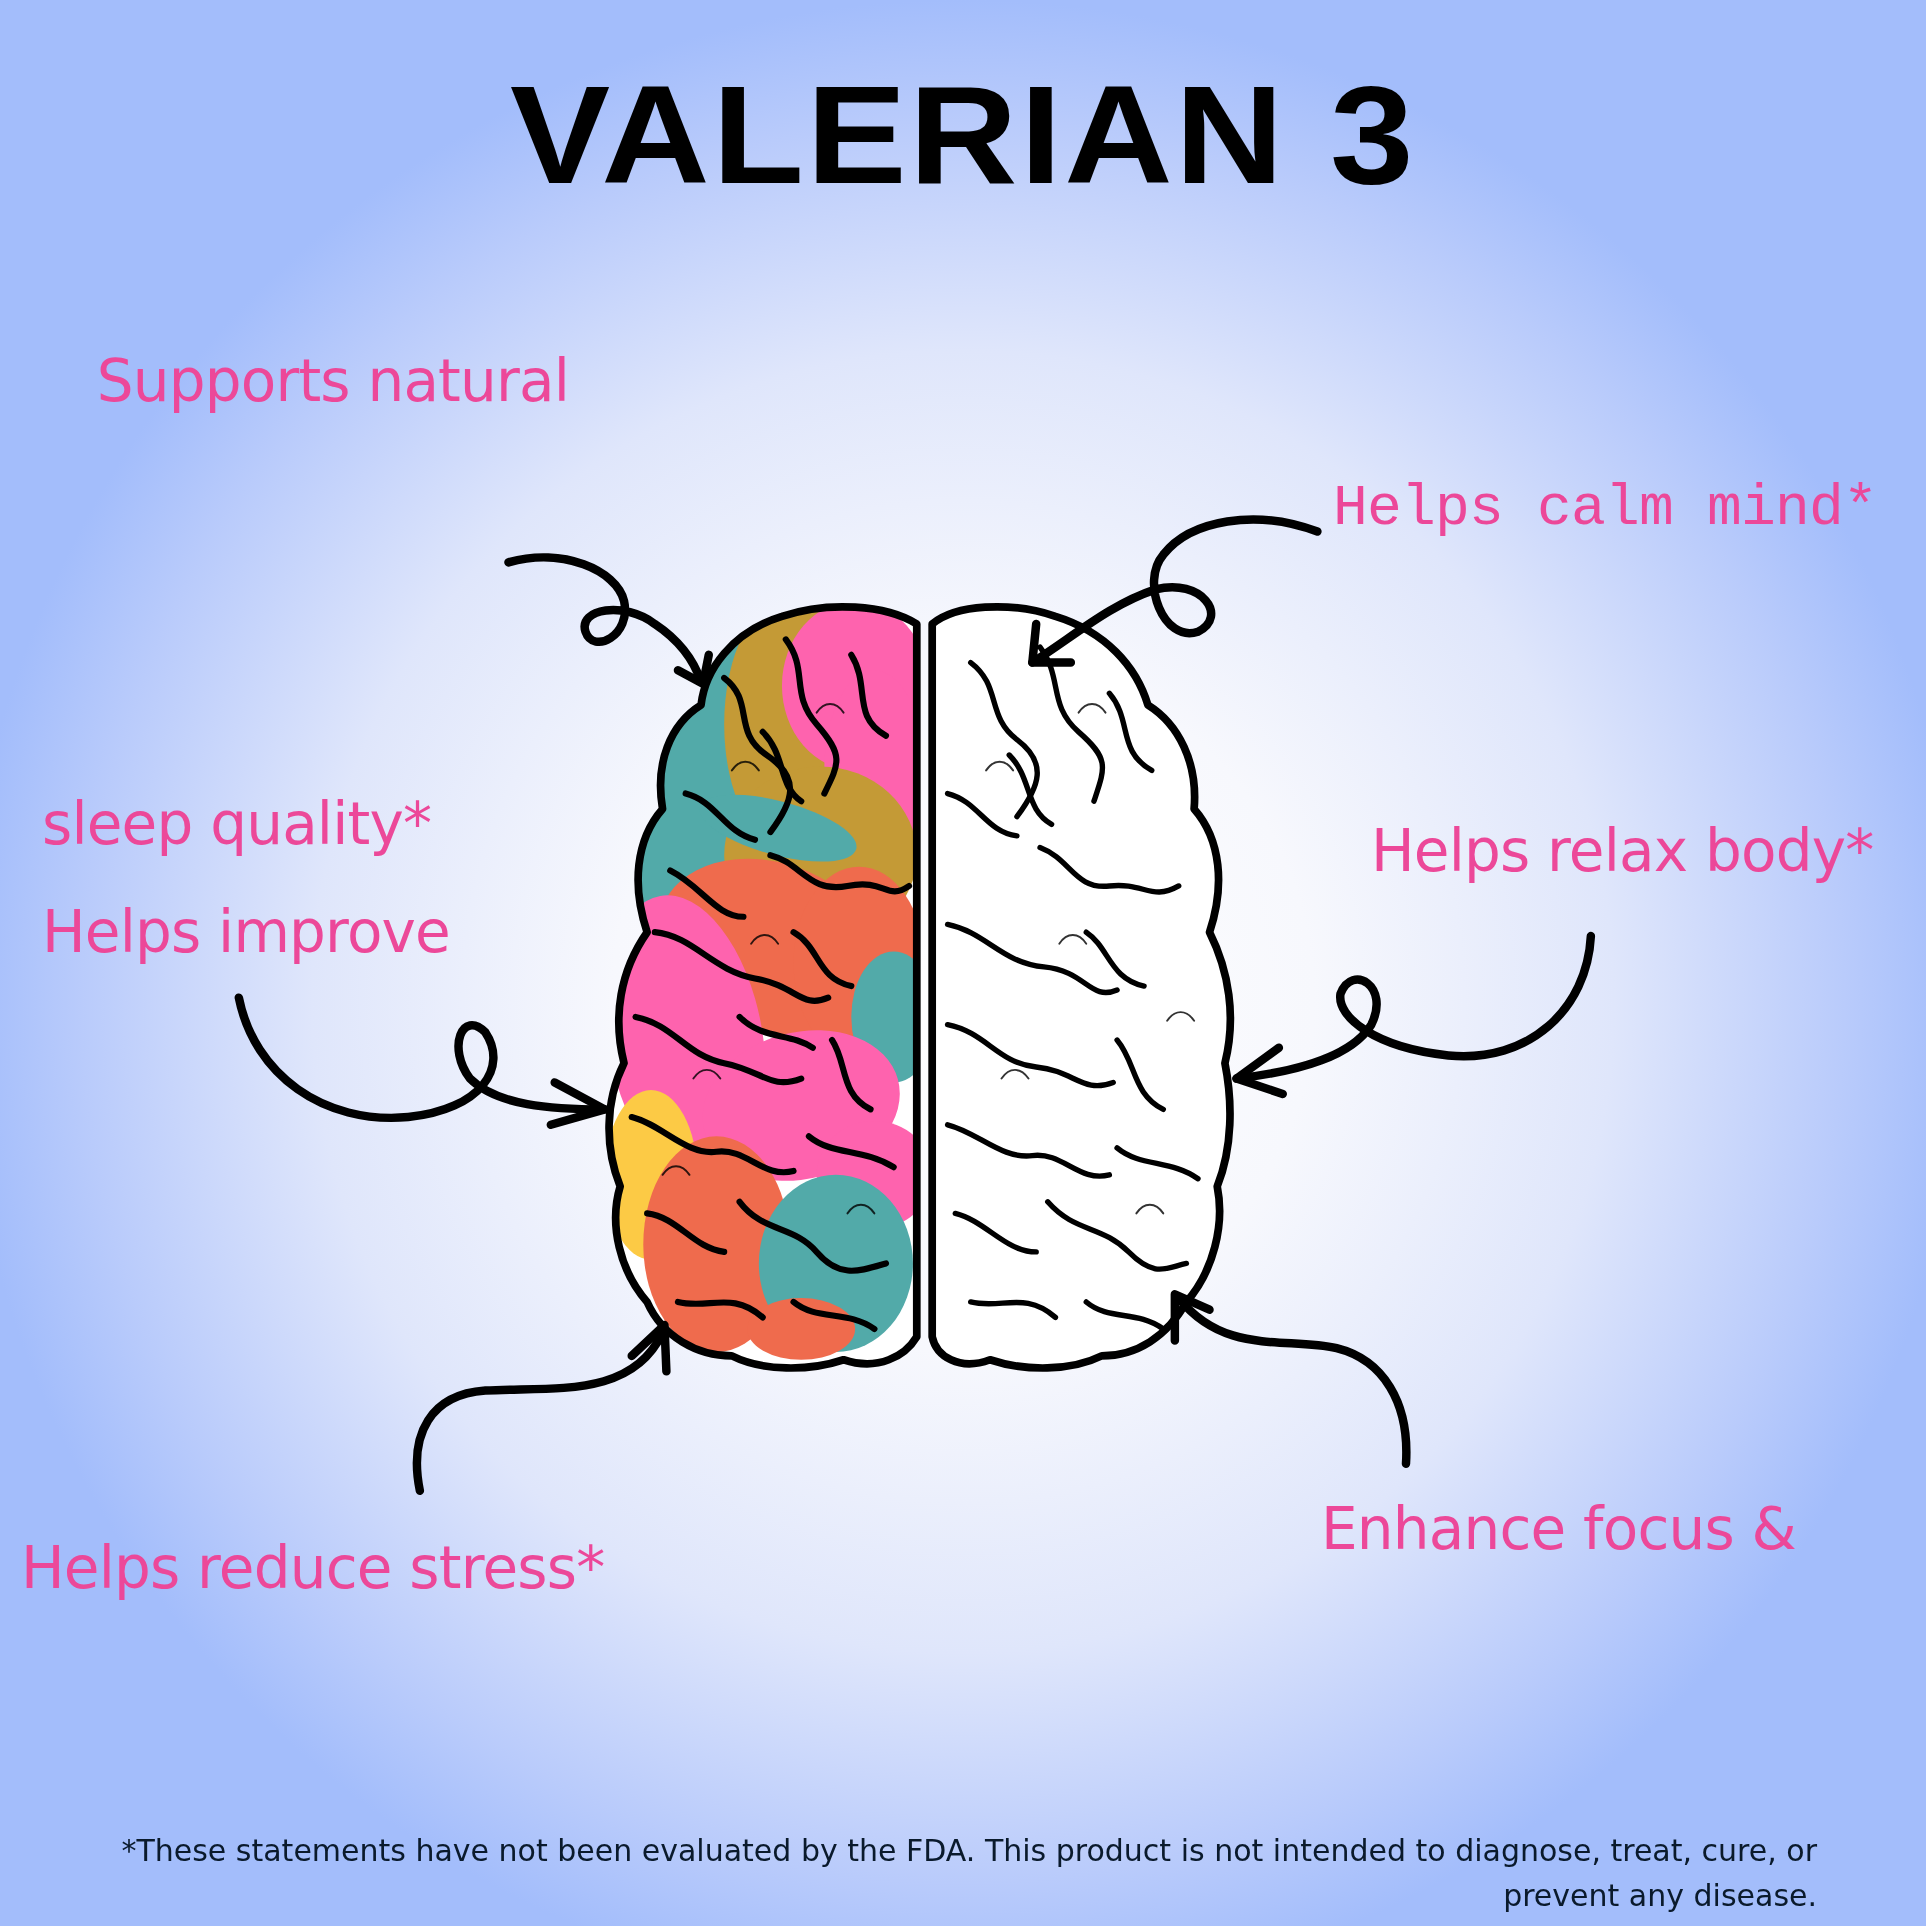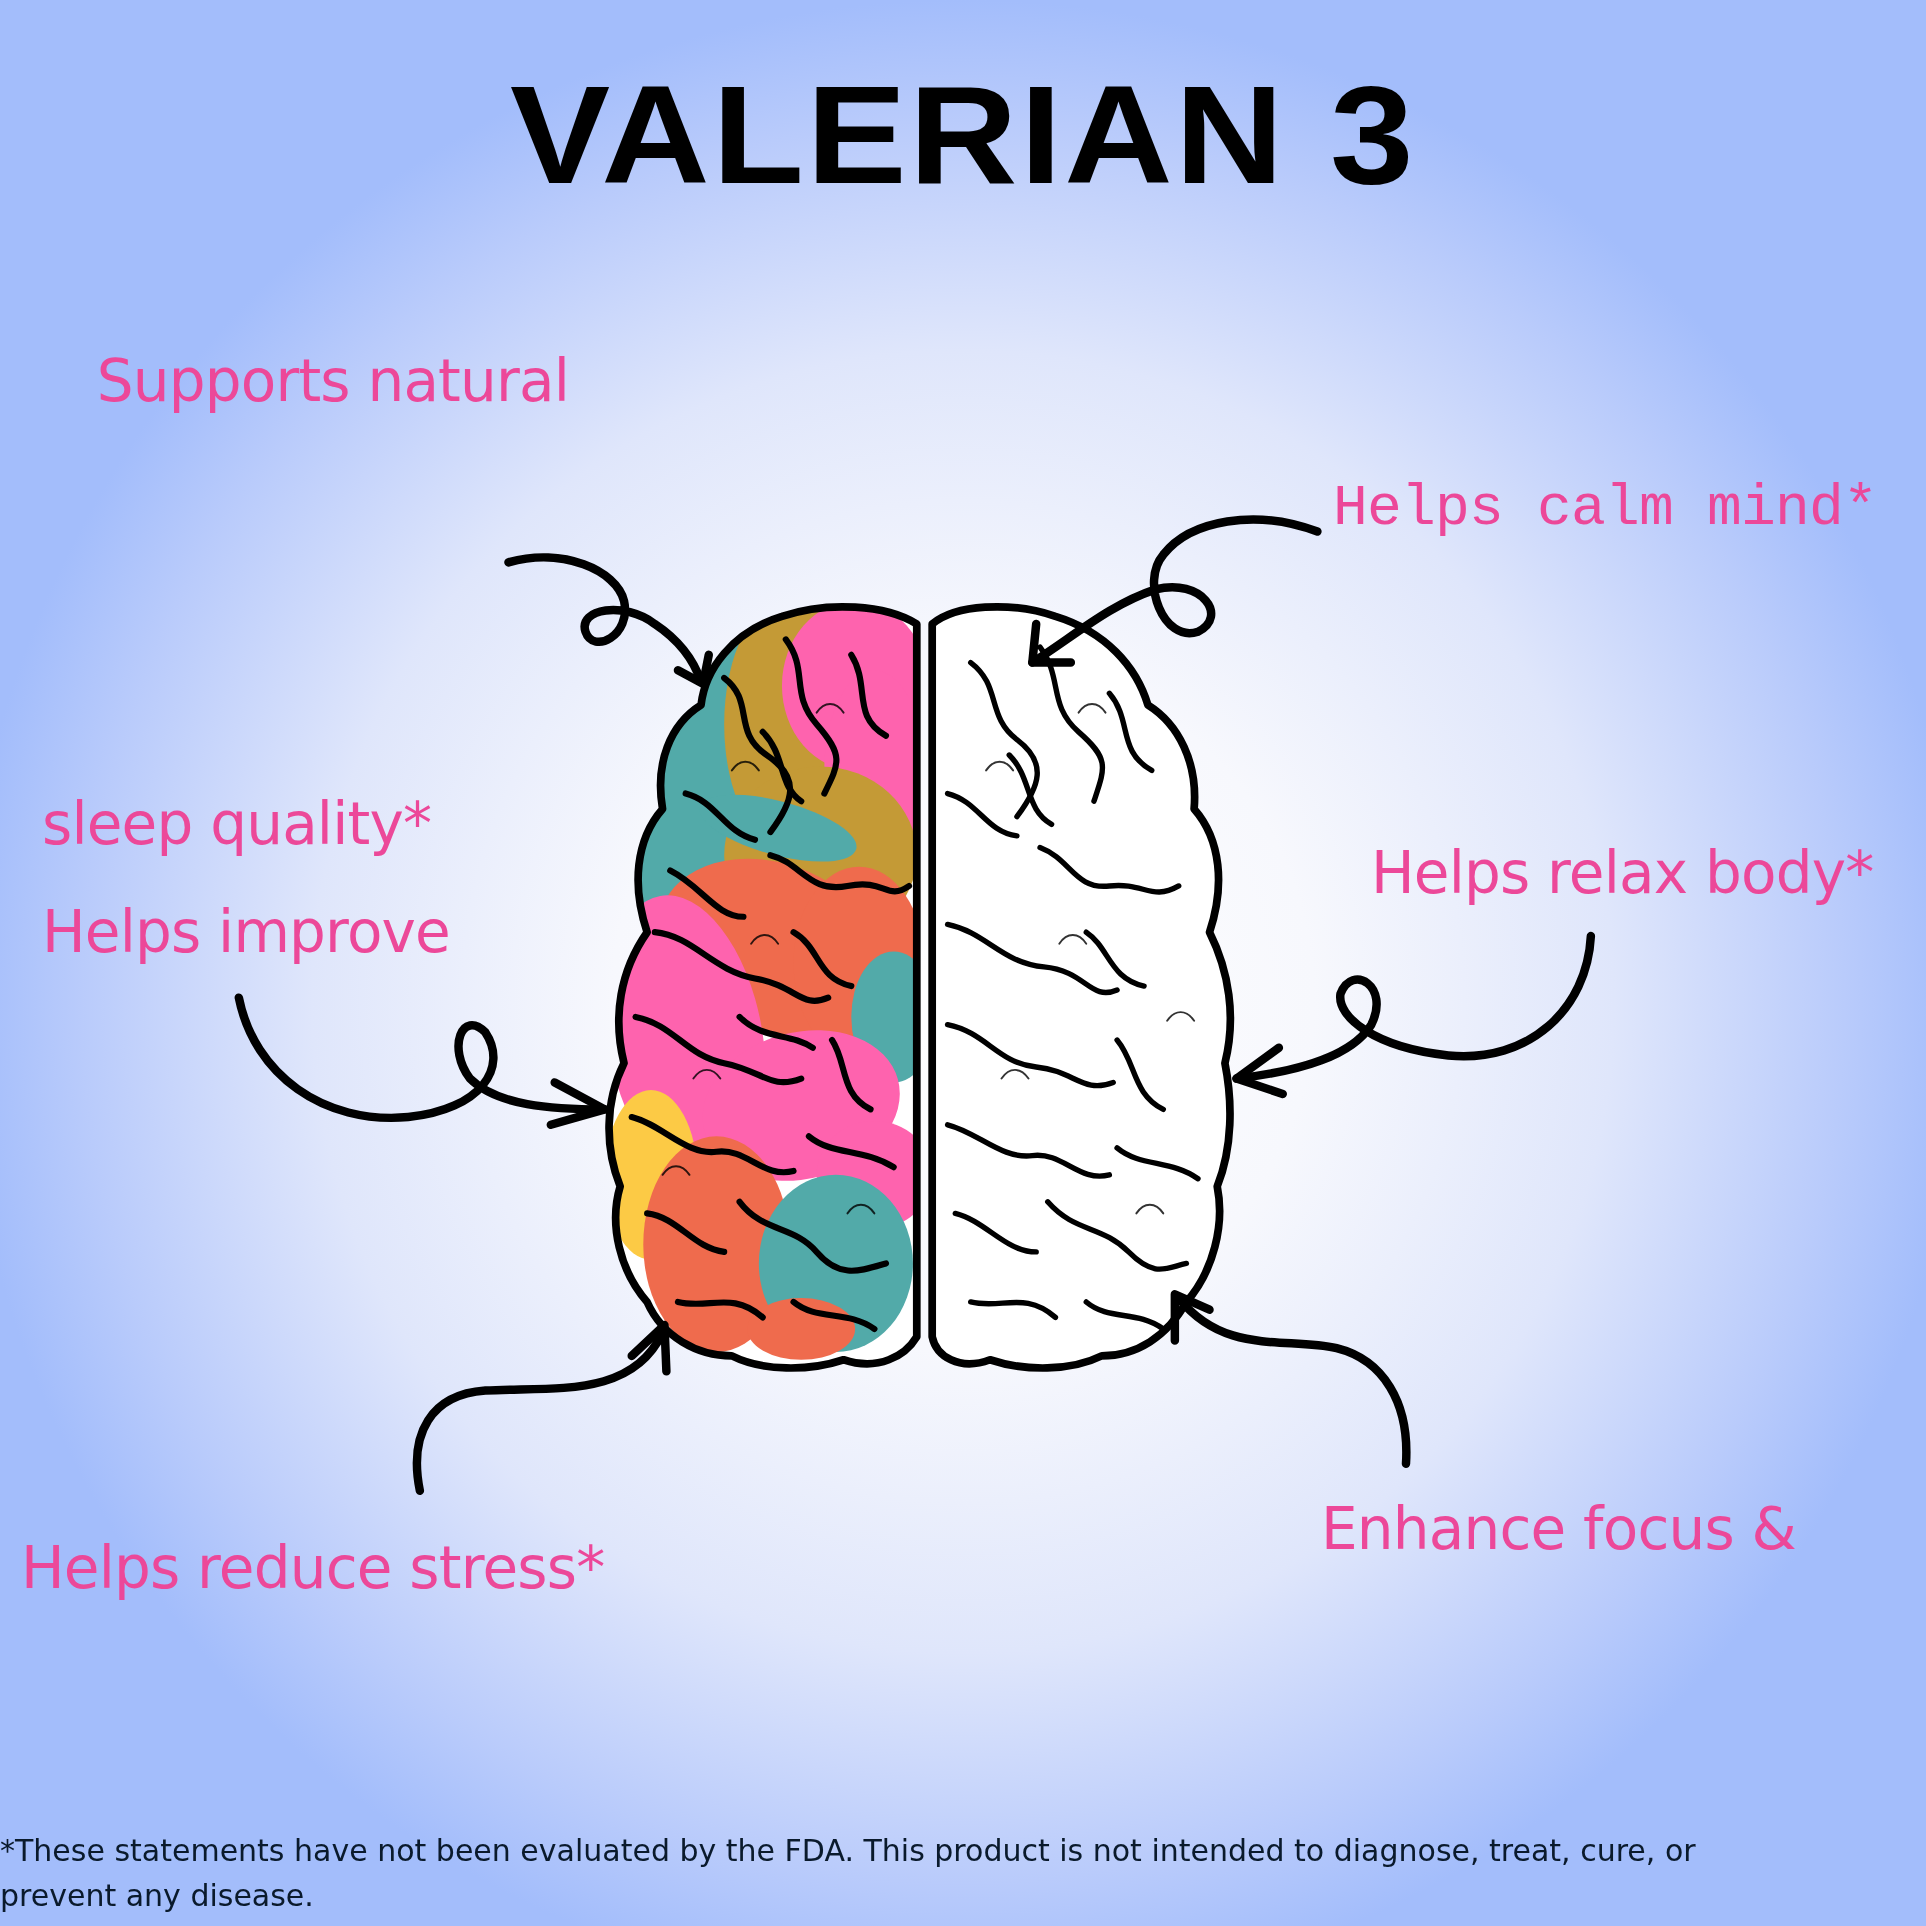--- a/index.html
+++ b/index.html
@@ -14,21 +14,21 @@
     font-size:139px; line-height:154px; color:#000; letter-spacing:2.3px;
     transform: scaleX(1.08);
   }
   .label {
     position:absolute; color:#ec4899;
     font-family:"DejaVu Sans", sans-serif; font-size:58px; line-height:108px;
     white-space:nowrap; letter-spacing:-0.8px;
   }
   .label .ln { display:block; }
   .disclaimer {
-    position:absolute; left:0; width:1817px; top:1828px; text-align:left;
+    position:absolute; left:0; width:1817px; top:1828px; text-align:right;
     font-family:"DejaVu Sans", sans-serif; font-size:30px; line-height:45px; color:#0a1a2c;
   }
   .disclaimer .ln { display:block; }
   svg.art { position:absolute; left:0; top:0; width:1926px; height:1926px; }
 </style>
 </head>
 <body>
 
 <div class="title">VALERIAN 3</div>
 
@@ -148,21 +148,21 @@
 
 <div class="label" style="left:1333px; top:455px;font-family:Liberation Mono, monospace;">
   <span class="ln">Helps calm mind*</span>
 </div>
 
 <div class="label" style="left:42px; top:770px;">
   <span class="ln">sleep quality*</span>
   <span class="ln">Helps improve</span>
 </div>
 
-<div class="label" style="left:1371px; top:819px;">
+<div class="label" style="left:1371px; top:797px;">
   <span class="ln">Helps relax body*</span>
 </div>
 
 <div class="label" style="left:21px; top:1514px;text-align:right;">
   <span class="ln">Helps reduce stress*</span>
 </div>
 
 <div class="label" style="left:1321px; top:1475px;">
   <span class="ln">Enhance focus &amp;</span>
 </div>

